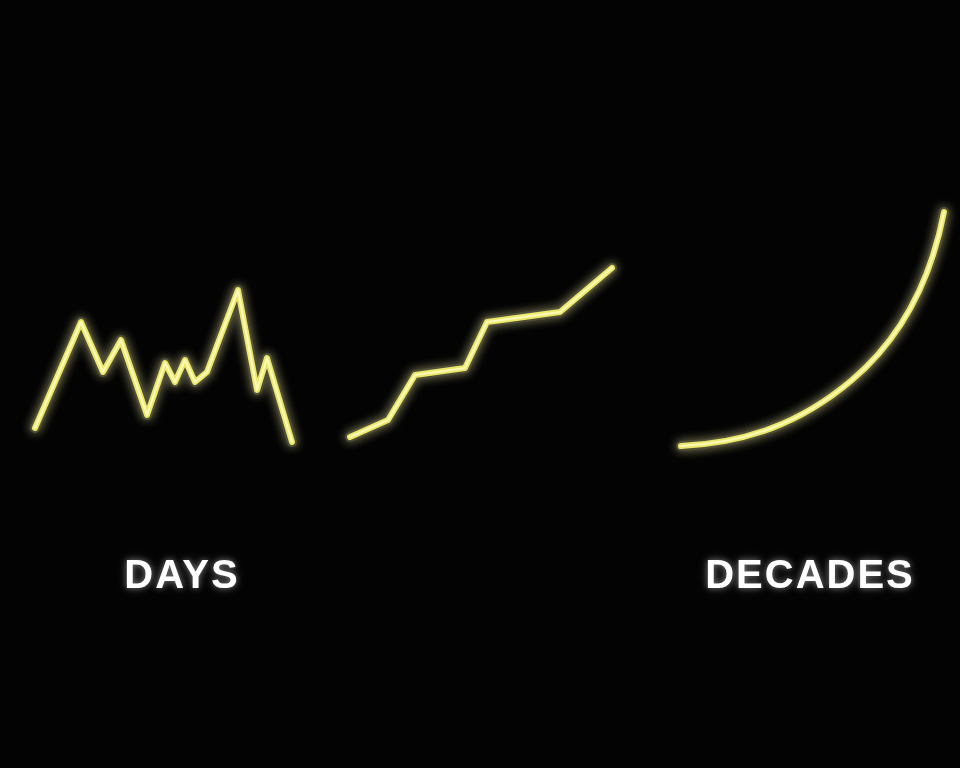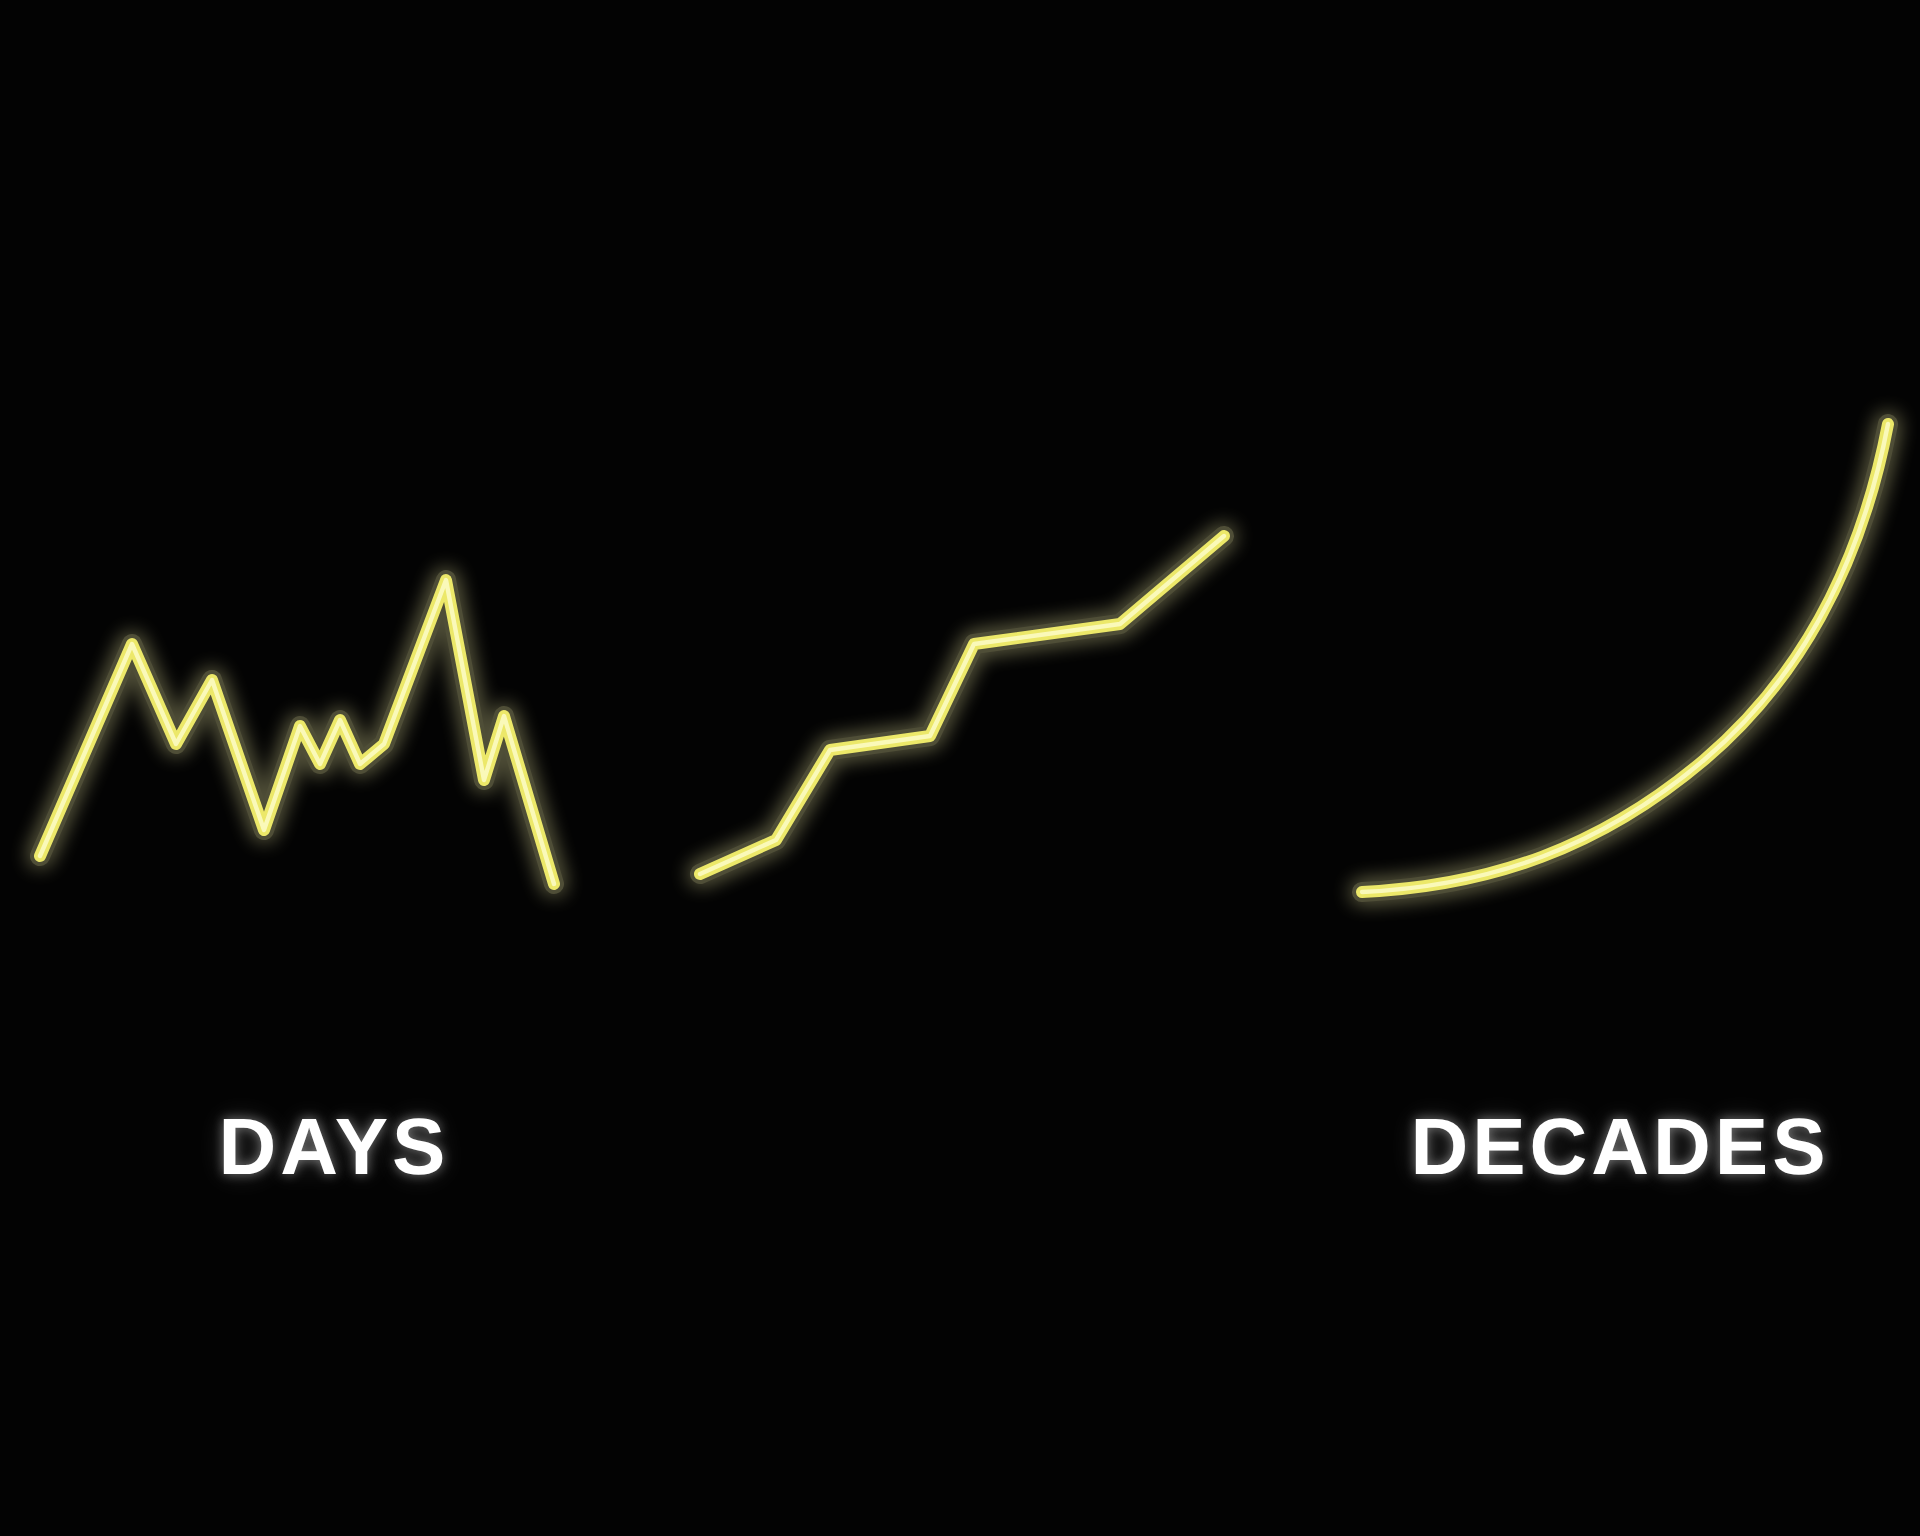--- a/index.html
+++ b/index.html
@@ -13,21 +13,21 @@
     height: 768px;
     background: #030303;
     overflow: hidden;
     font-family: "Liberation Sans", sans-serif;
   }
   .panel {
     position: absolute;
     top: 0;
     height: 768px;
   }
-  #panel-days    { left: 2px;   width: 330px; }
+  #panel-days    { left: 17px;   width: 330px; }
   #panel-years   { left: 330px; width: 330px; }
   #panel-decades { left: 660px; width: 300px; }
 
   .chart-svg {
     position: absolute;
     top: 0;
     left: 0;
     width: 100%;
     height: 768px;
     display: block;

